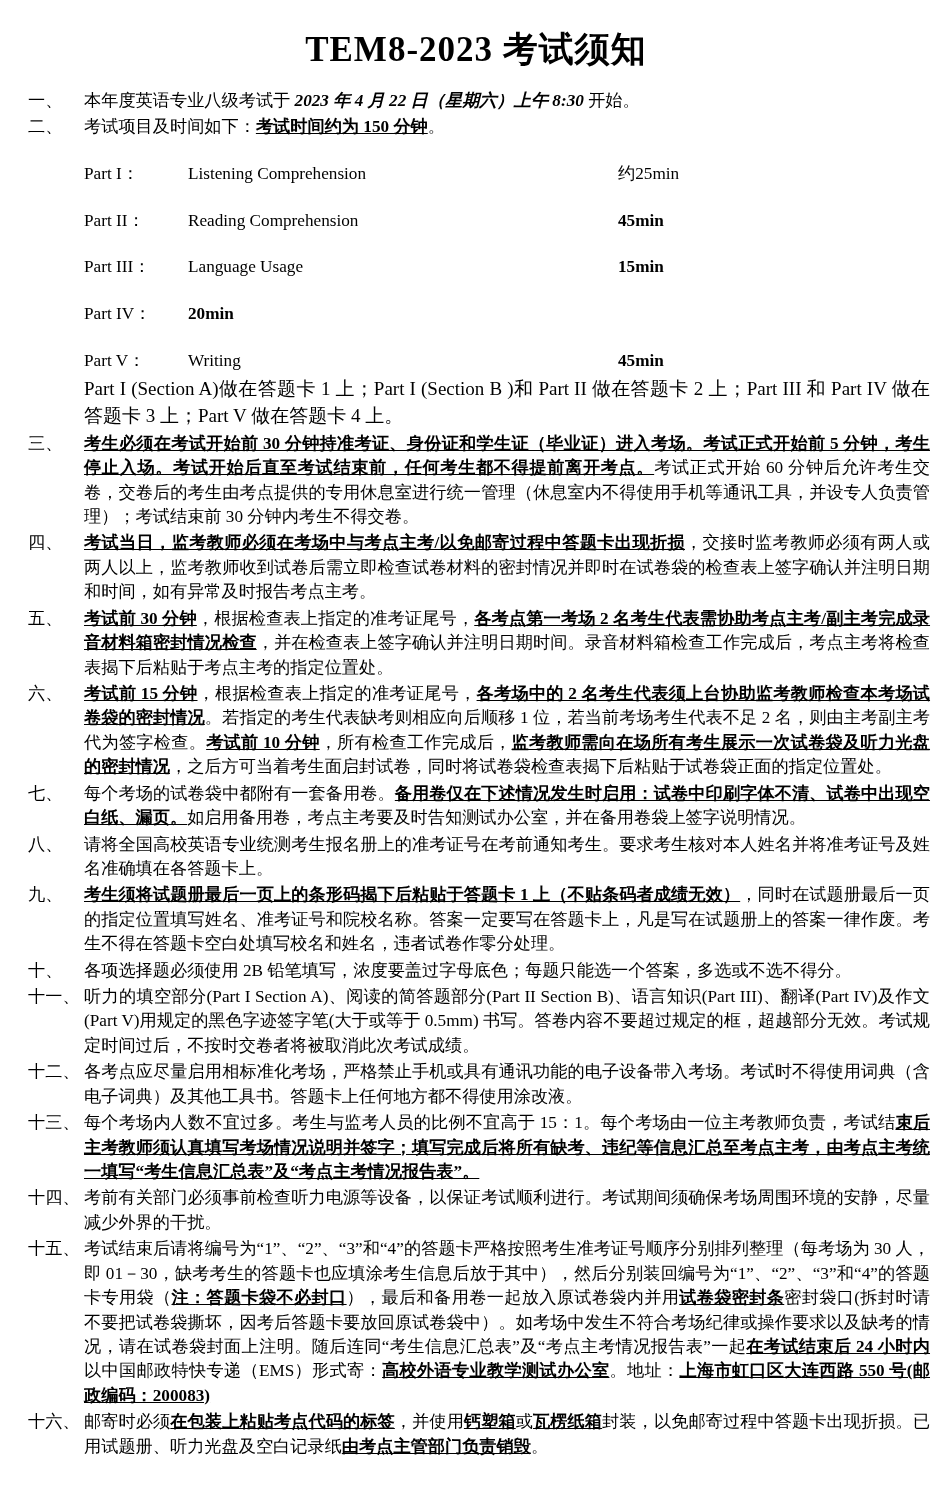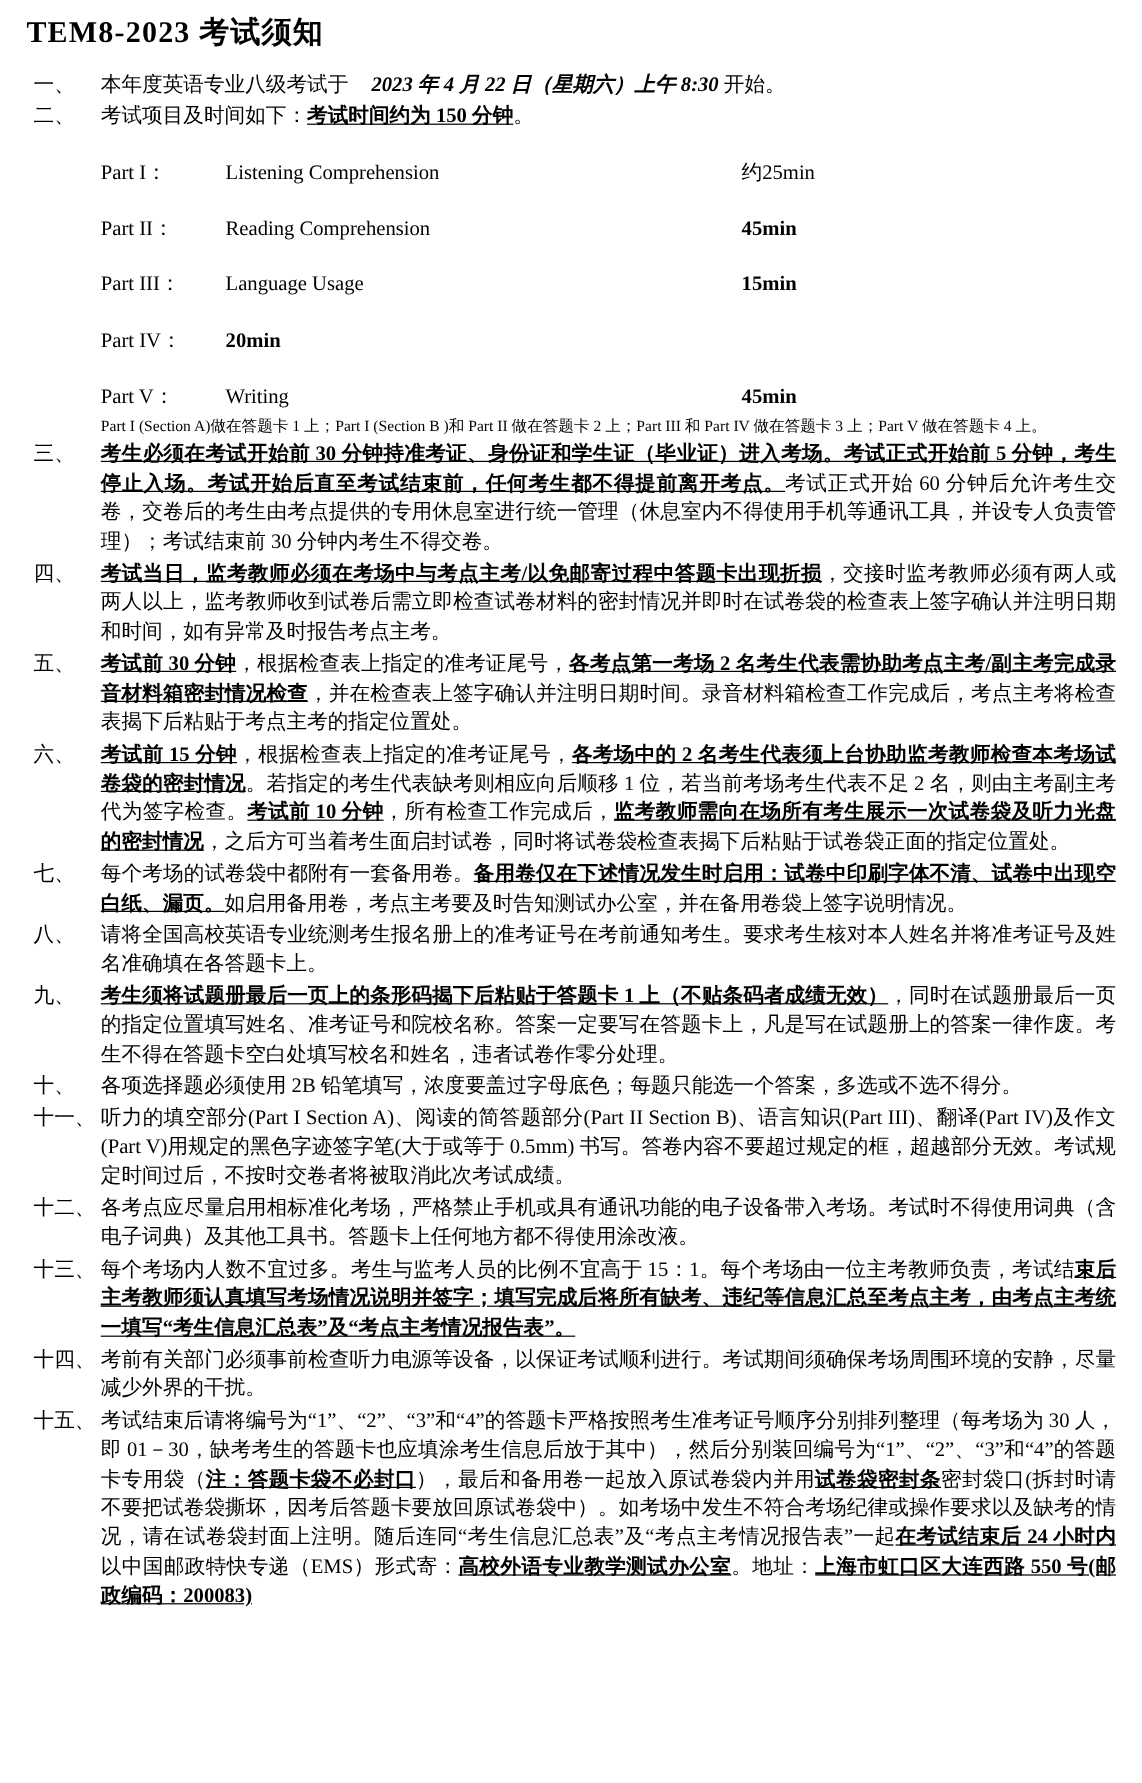--- a/index.html
+++ b/index.html
@@ -12,25 +12,25 @@
     min-height: 1486px;
     font-family: "Liberation Serif", "DejaVu Serif", serif;
     color: #000000;
   }
   .page {
     width: 952px;
     box-sizing: border-box;
     padding: 8px 22px 10px 22px;
   }
   .doc-title {
-    text-align: left;
-    font-size: 25px;
+    text-align: center;
+    font-size: 35px;
     font-weight: bold;
     letter-spacing: 1px;
-    margin: 2px 0 16px 0;
+    margin: 18px 0 16px 0;
     font-family: "Liberation Serif", "DejaVu Serif", serif;
   }
   .item {
     display: flex;
     align-items: flex-start;
     margin-bottom: 2px;
     font-size: 17.2px;
     line-height: 1.42;
   }
   .num {
@@ -39,21 +39,21 @@
     padding-left: 6px;
     box-sizing: border-box;
     white-space: nowrap;
   }
   .body {
     flex: 1 1 auto;
     text-align: justify;
     text-justify: inter-ideograph;
   }
   .bu { font-weight: bold; text-decoration: underline; }
-  .it { font-style: italic; font-weight: bold; margin-left: 15px; }
+  .it { font-style: italic; font-weight: bold; }
   .parts {
     margin: 2px 0 2px 0;
   }
   .part-row {
     display: flex;
     font-size: 17.2px;
     line-height: 1.5;
     margin-top: 21px;
   }
   .part-label {
@@ -62,21 +62,21 @@
   }
   .part-name {
     flex: 0 0 430px;
   }
   .part-time {
     flex: 0 0 auto;
     font-weight: bold;
   }
   .part-time.normal { font-weight: normal; }
   .parts-note {
-    font-size: 13px;
+    font-size: 19px;
     line-height: 1.42;
     text-align: justify;
   }
 </style>
 </head>
 <body>
 
 <div class="page">
 
   <div class="doc-title">TEM8-2023 考试须知</div>
@@ -192,15 +192,21 @@
         <div class="body">
           <div><span>考前有关部门必须事前检查听力电源等设备，以保证考试顺利进行。考试期间须确保考场周围环境的安静，尽量减少外界的干扰。</span></div>
         </div>
       </div>
       <div class="item">
         <div class="num">十五、</div>
         <div class="body">
           <div><span>考试结束后请将编号为“1”、“2”、“3”和“4”的答题卡严格按照考生准考证号顺序分别排列整理（每考场为 30 人，即 01－30，缺考考生的答题卡也应填涂考生信息后放于其中），然后分别装回编号为“1”、“2”、“3”和“4”的答题卡专用袋（</span><span class="bu">注：答题卡袋不必封口</span><span>），最后和备用卷一起放入原试卷袋内并用</span><span class="bu">试卷袋密封条</span><span>密封袋口(拆封时请不要把试卷袋撕坏，因考后答题卡要放回原试卷袋中）。如考场中发生不符合考场纪律或操作要求以及缺考的情况，请在试卷袋封面上注明。随后连同“考生信息汇总表”及“考点主考情况报告表”一起</span><span class="bu">在考试结束后 24 小时内</span><span>以中国邮政特快专递（EMS）形式寄：</span><span class="bu">高校外语专业教学测试办公室</span><span>。地址：</span><span class="bu">上海市虹口区大连西路 550 号(邮政编码：200083)</span></div>
         </div>
       </div>
+      <div class="item">
+        <div class="num">十六、</div>
+        <div class="body">
+          <div><span>邮寄时必须</span><span class="bu">在包装上粘贴考点代码的标签</span><span>，并使用</span><span class="bu">钙塑箱</span><span>或</span><span class="bu">瓦楞纸箱</span><span>封装，以免邮寄过程中答题卡出现折损。已用试题册、听力光盘及空白记录纸</span><span class="bu">由考点主管部门负责销毁</span><span>。</span></div>
+        </div>
+      </div>
     </div>
 
 </div>
 
 </body></html>

